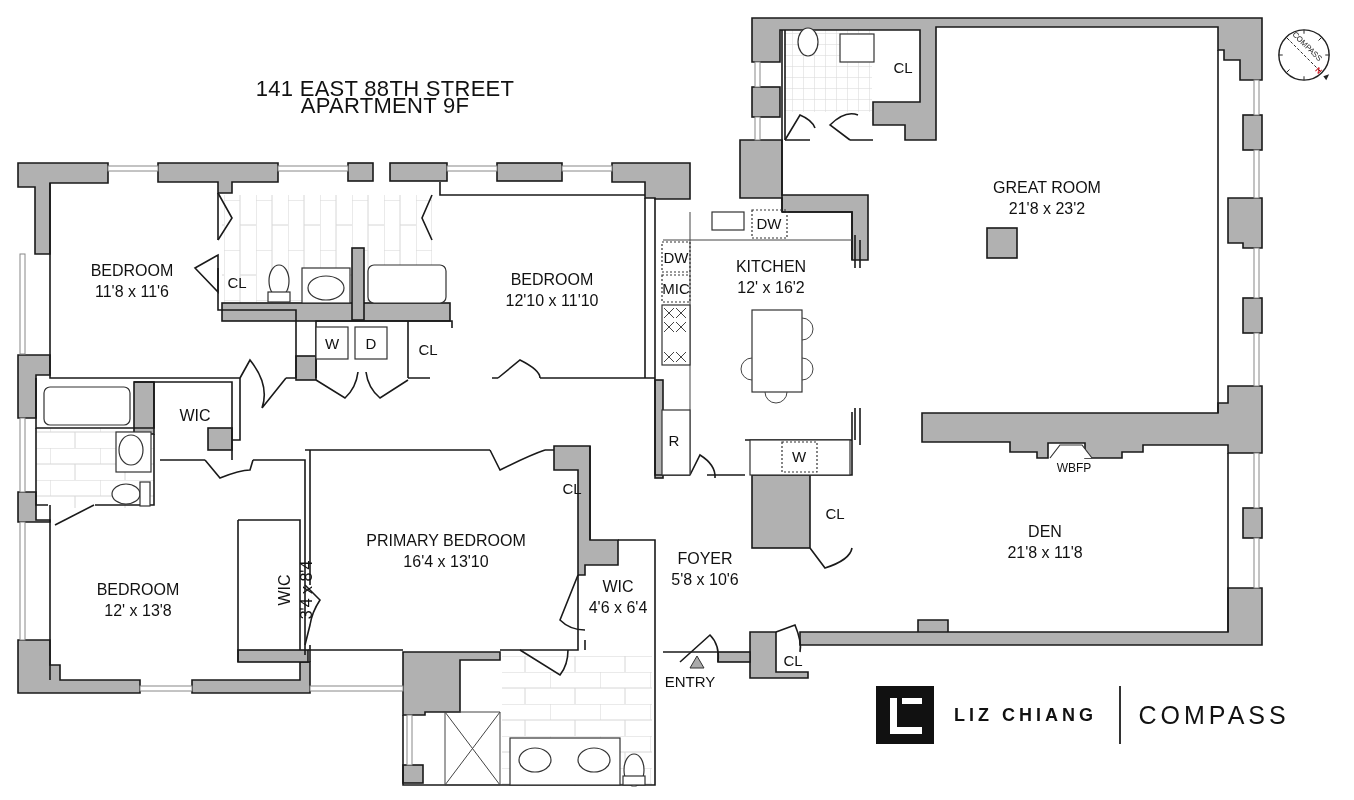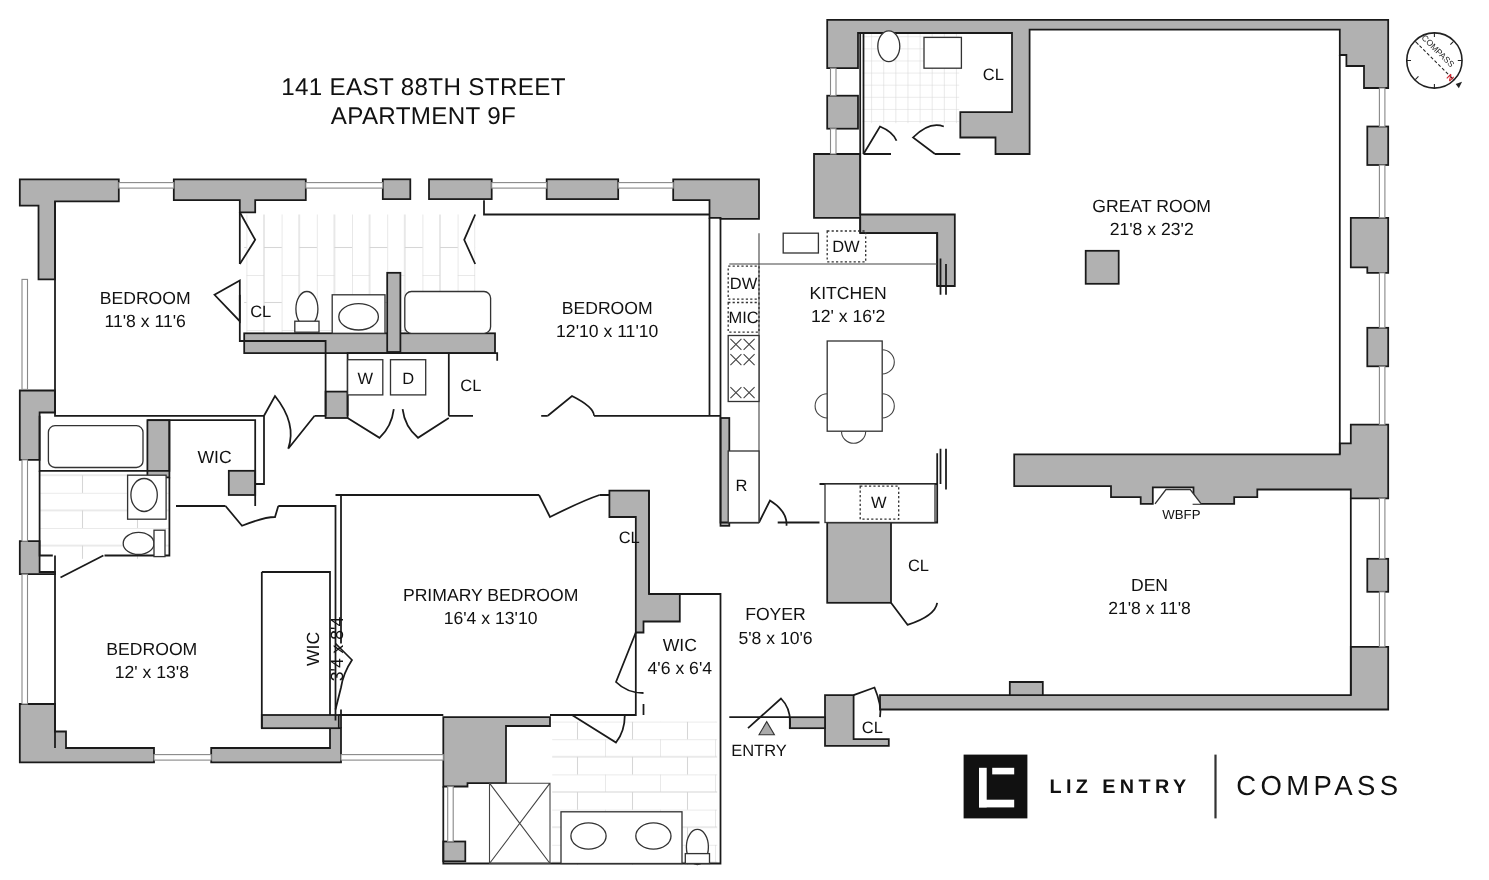--- a/index.html
+++ b/index.html
@@ -1,21 +1,21 @@
 <!DOCTYPE html>
 <html><head>
 <meta charset="utf-8">
 <style>
   html, body { margin: 0; padding: 0; background: #ffffff; }
   body { width: 1354px; height: 800px; position: relative; overflow: hidden;
          font-family: "Liberation Sans", "DejaVu Sans", sans-serif; color: #111; }
   #plan { position: absolute; left: 0; top: 0; }
   .title { position: absolute; left: 230px; width: 310px; text-align: center;
            font-size: 22px; letter-spacing: 0.3px; color: #111; }
-  .title.l1 { top: 66px; }
+  .title.l1 { top: 76px; }
   .title.l2 { top: 93px; text-align: center; }
   .lbl { font-family: "Liberation Sans", "DejaVu Sans", sans-serif; fill: #111; }
   .room-name { font-size: 16px; }
   .room-dim { font-size: 16px; }
   .small { font-size: 15px; }
   .tiny { font-size: 12px; }
   .wall { fill: #b1b1b1; stroke: #1a1a1a; stroke-width: 1.6; }
   .line { fill: none; stroke: #1a1a1a; stroke-width: 1.6; }
   .thin { fill: none; stroke: #444; stroke-width: 1; }
   .fix { fill: #fff; stroke: #333; stroke-width: 1.2; }
@@ -285,16 +285,16 @@
   <text x="30" y="30" font-size="8" text-anchor="middle" transform="rotate(45 30 30) translate(-4 -6)" fill="#222" font-family="Liberation Sans, sans-serif">COMPASS</text>
   <text x="41" y="46" font-size="8" fill="#d0202a" font-weight="bold" transform="rotate(45 41 46)" font-family="Liberation Sans, sans-serif">N</text>
 </svg>
 
 <div class="logo">
   <div class="logo-mark">
     <div class="v"></div>
       <div class="h1"></div>
       <div class="h2"></div>
   </div>
-  <div class="logo-name">LIZ ENTRY</div>
+  <div class="logo-name">LIZ CHIANG</div>
   <div class="logo-sep"></div>
   <div class="logo-compass">COMPASS</div>
 </div>
 
 </body></html>

